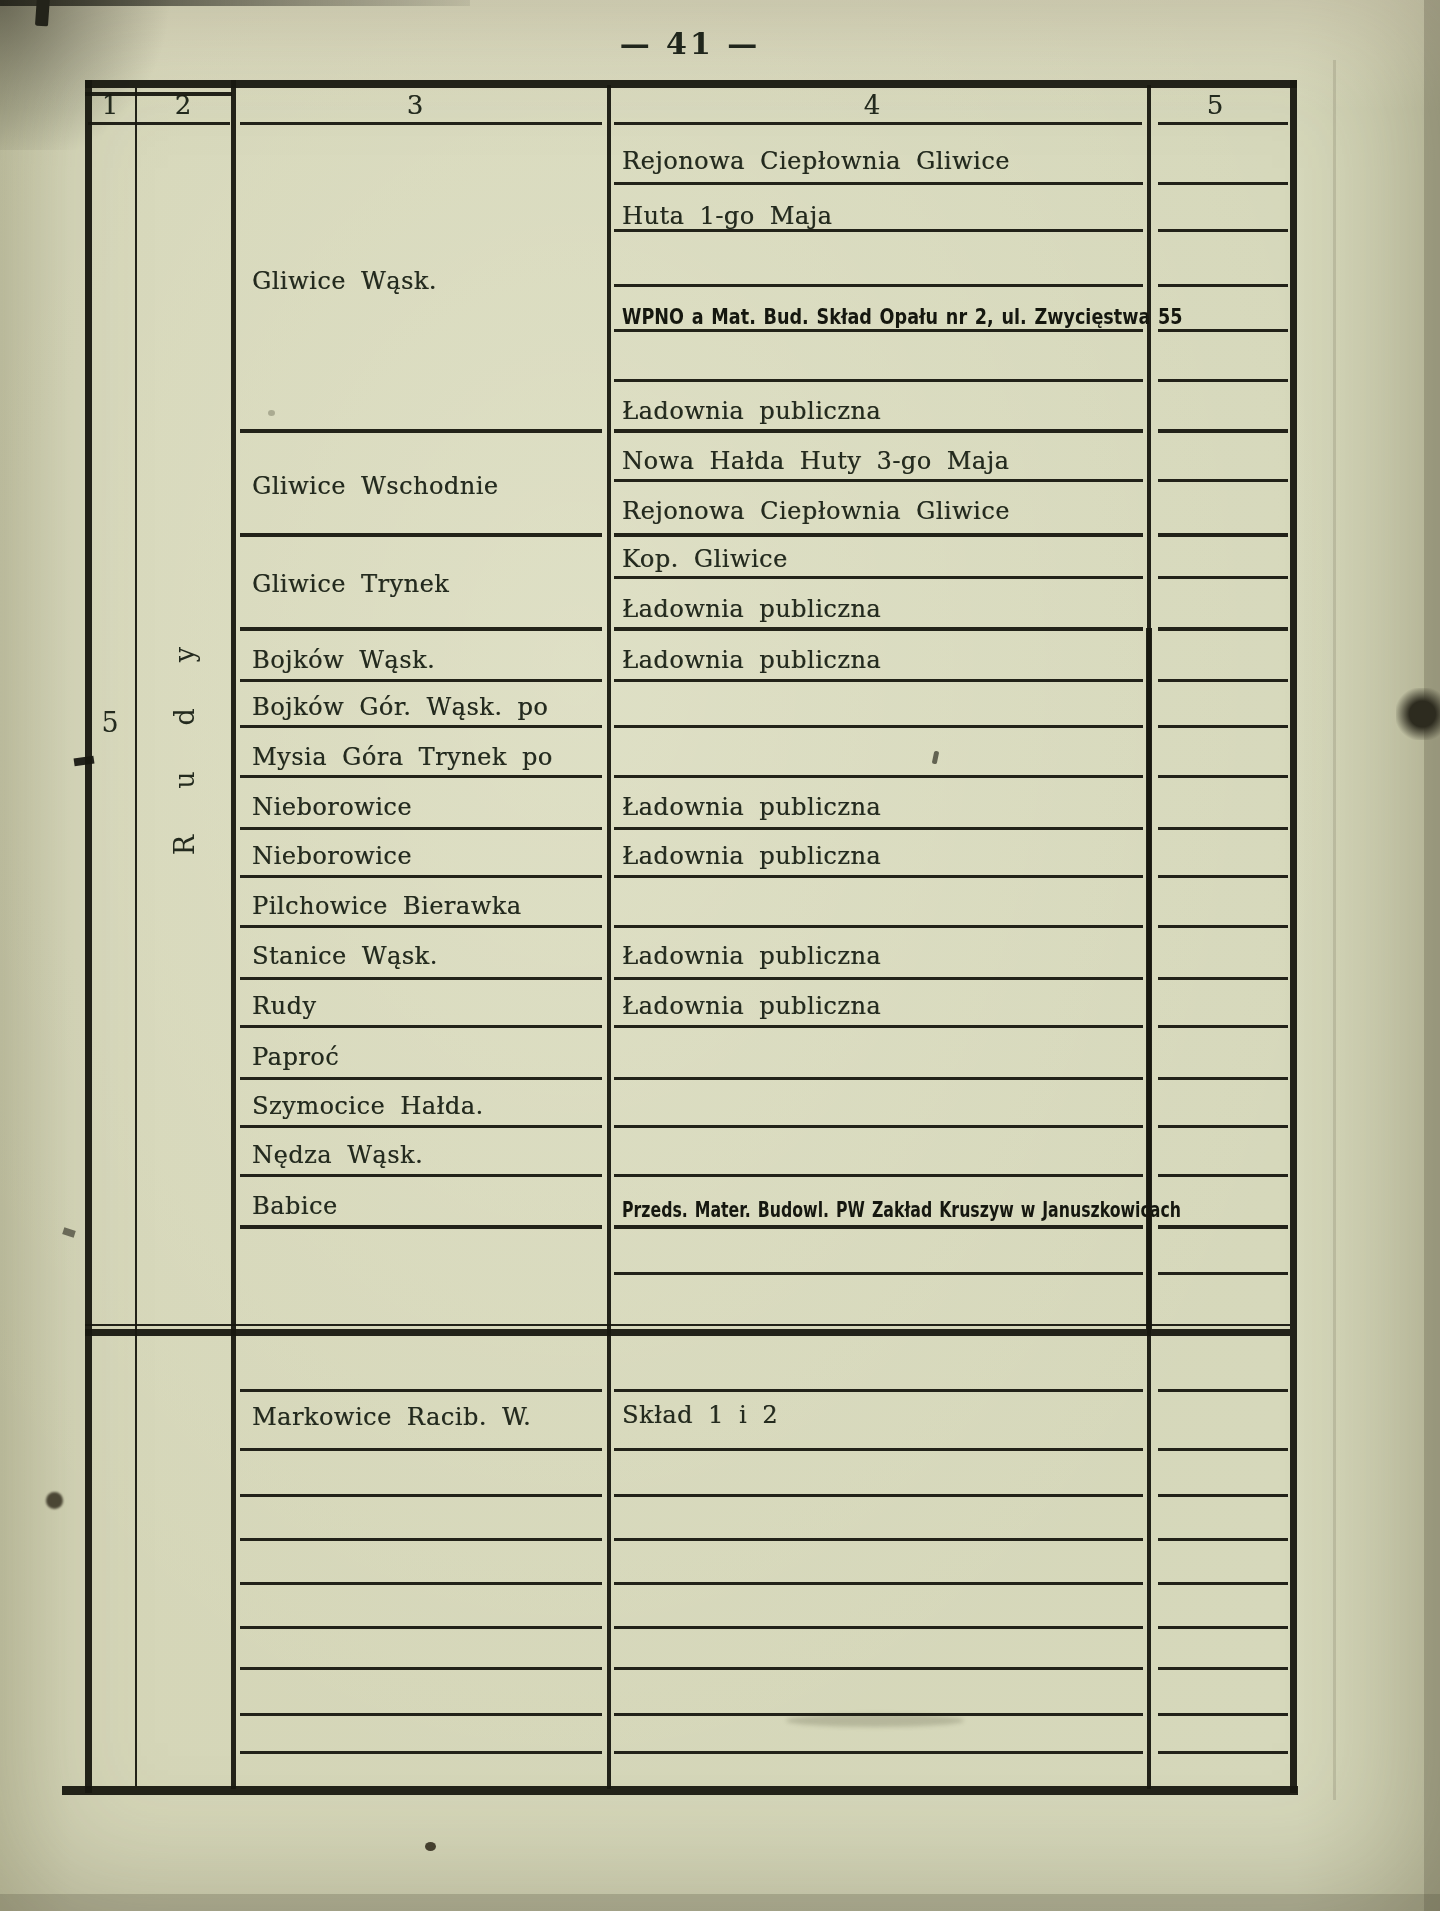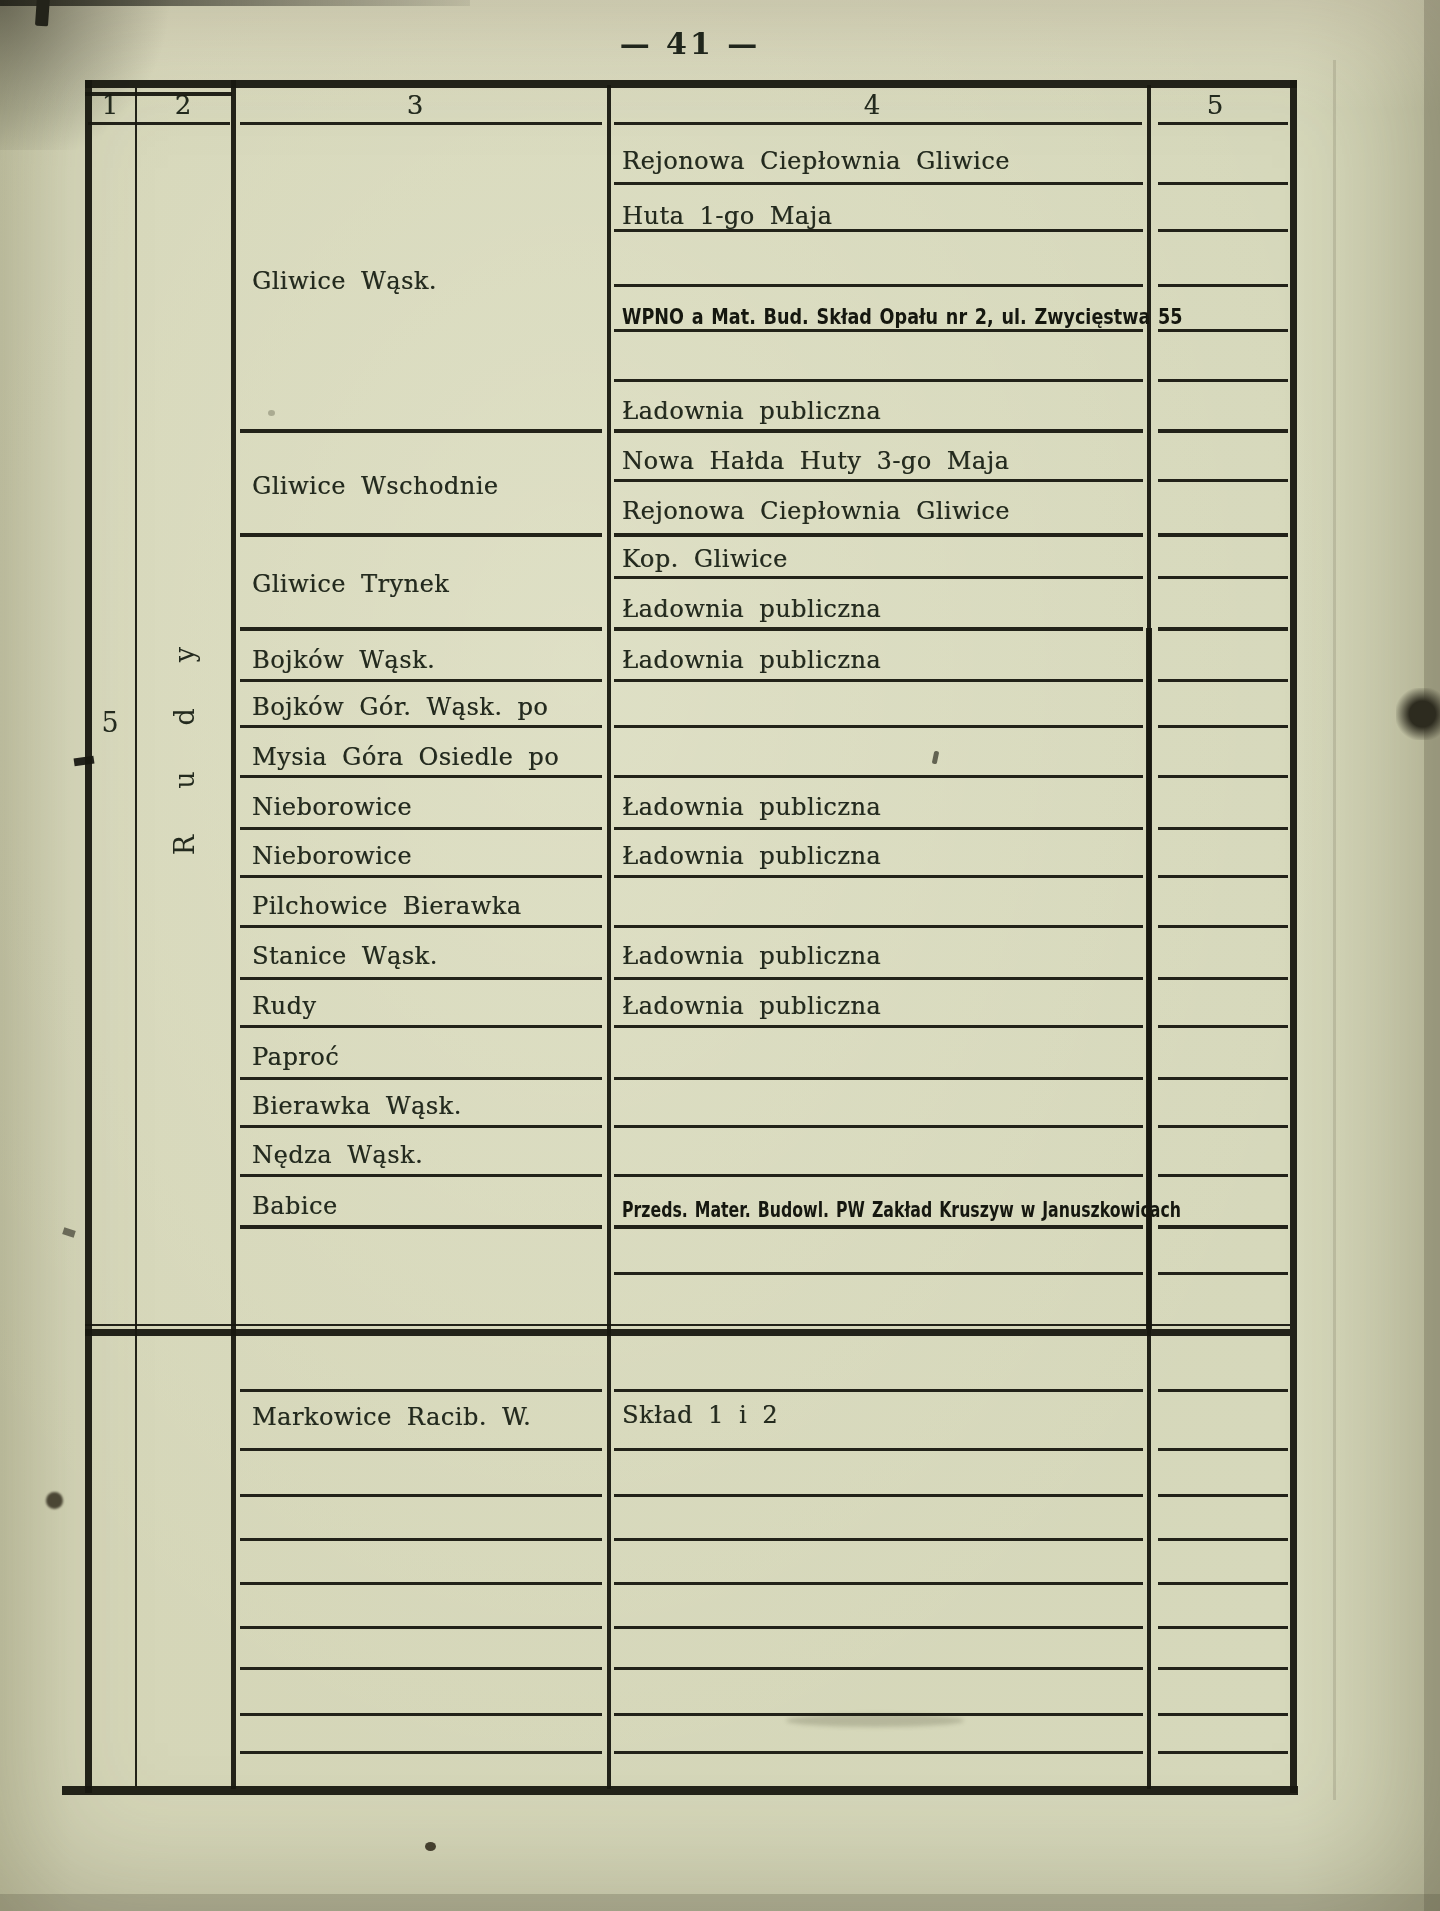--- a/index.html
+++ b/index.html
@@ -88,28 +88,28 @@
 
   <div class="vwrap">
     <span>Rudy</span>
   </div>
 
   <div class="txt st" style="top:266px">Gliwice Wąsk.</div>
   <div class="txt st" style="top:471px">Gliwice Wschodnie</div>
   <div class="txt st" style="top:569px">Gliwice Trynek</div>
   <div class="txt st" style="top:645px">Bojków Wąsk.</div>
   <div class="txt st" style="top:692px">Bojków Gór. Wąsk. po</div>
-  <div class="txt st" style="top:742px">Mysia Góra Osiedle po</div>
+  <div class="txt st" style="top:742px">Mysia Góra Trynek po</div>
   <div class="txt st" style="top:792px">Nieborowice</div>
   <div class="txt st" style="top:841px">Nieborowice</div>
   <div class="txt st" style="top:891px">Pilchowice Bierawka</div>
   <div class="txt st" style="top:941px">Stanice Wąsk.</div>
   <div class="txt st" style="top:991px">Rudy</div>
   <div class="txt st" style="top:1042px">Paproć</div>
-  <div class="txt st" style="top:1091px">Bierawka Wąsk.</div>
+  <div class="txt st" style="top:1091px">Szymocice Hałda.</div>
   <div class="txt st" style="top:1140px">Nędza Wąsk.</div>
   <div class="txt st" style="top:1191px">Babice</div>
 
   <div class="txt lp" style="top:146px">Rejonowa Ciepłownia Gliwice</div>
   <div class="txt lp" style="top:201px">Huta 1-go Maja</div>
   <div class="txt lp cond" style="top:303px">WPNO a Mat. Bud. Skład Opału nr 2, ul. Zwycięstwa 55</div>
   <div class="txt lp" style="top:396px">Ładownia publiczna</div>
   <div class="txt lp" style="top:446px">Nowa Hałda Huty 3-go Maja</div>
   <div class="txt lp" style="top:496px">Rejonowa Ciepłownia Gliwice</div>
   <div class="txt lp" style="top:544px">Kop. Gliwice</div>

